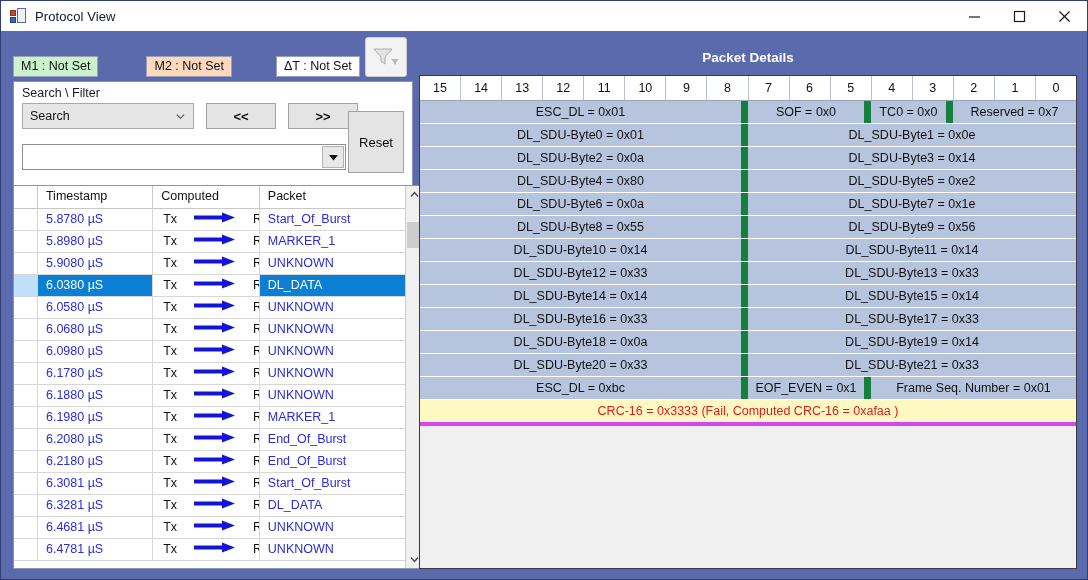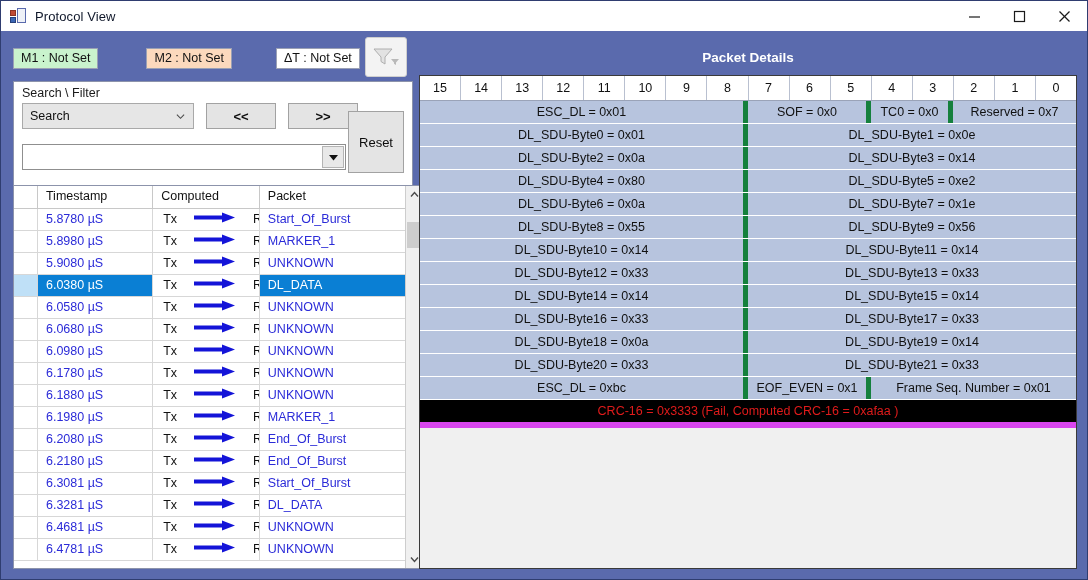--- a/index.html
+++ b/index.html
@@ -23,21 +23,21 @@
   .winbtn{width:45px;height:29px;display:flex;align-items:center;justify-content:center;
           font-size:13px;color:#1a1a1a;}
   .winbtn svg{display:block;}
 
   
   .content{position:absolute;left:0;top:30px;right:0;bottom:0;background:#5a6aad;}
 
   
   .leftcol{position:absolute;left:12px;top:8px;width:400px;bottom:10px;}
 
-  .markers{display:flex;align-items:center;height:38px;position:relative;}
+  .markers{display:flex;align-items:flex-end;height:38px;position:relative;}
   .marker{font-size:12.5px;color:#111;padding:2px 7px 3px 7px;border:1px solid #9aa0b5;
           line-height:14px;white-space:nowrap;}
   .m1{background:#c9f3cd;}
   .m2{background:#fcd9bd;}
   .mdt{background:#ffffff;}
   .mk-gap1{width:48px;}
   .mk-gap2{width:44px;}
 
   .funnelbtn{position:absolute;left:352px;top:-2px;width:40px;height:38px;
              background:#f3f3f3;border:1px solid #cfcfcf;border-radius:3px;
@@ -98,23 +98,23 @@
   .pd-title{height:36px;display:flex;align-items:center;justify-content:center;
             color:#ffffff;font-size:13.5px;font-weight:bold;}
   .pd-panel{position:absolute;left:0;top:36px;right:0;bottom:0;background:#f0f0f0;
             border:1px solid #3a3a3a;box-sizing:border-box;overflow:hidden;}
   .bitrow{display:flex;height:24px;background:#ffffff;border-bottom:1px solid #9aa3b8;}
   .bitcell{flex:1 1 0;display:flex;align-items:center;justify-content:center;
            font-size:12.5px;color:#111;border-right:1px solid #b9c0d0;box-sizing:border-box;}
   .bitcell:last-child{border-right:none;}
   .drow{display:flex;height:22px;background:#b7c4de;border-bottom:1px solid #ffffff;}
   .dcell{display:flex;align-items:center;justify-content:center;font-size:12.5px;color:#111;
-         border-right:5px solid #15803d;box-sizing:border-box;}
+         border-right:7px solid #15803d;box-sizing:border-box;}
   .dcell:last-child{border-right:none;}
-  .crcrow{display:flex;height:22px;background:#000000;border-bottom:6px solid #d946ef;}
+  .crcrow{display:flex;height:22px;background:#fef9c3;border-bottom:4px solid #d946ef;}
   .crccell{flex:1 1 0;display:flex;align-items:center;justify-content:center;
            font-size:12.5px;color:#e01b1b;}
   .pd-rest{background:#f0f0f0;height:100%;}
 </style>
 </head>
 <body>
 
 <div id="app">
 
   <div class="titlebar">

